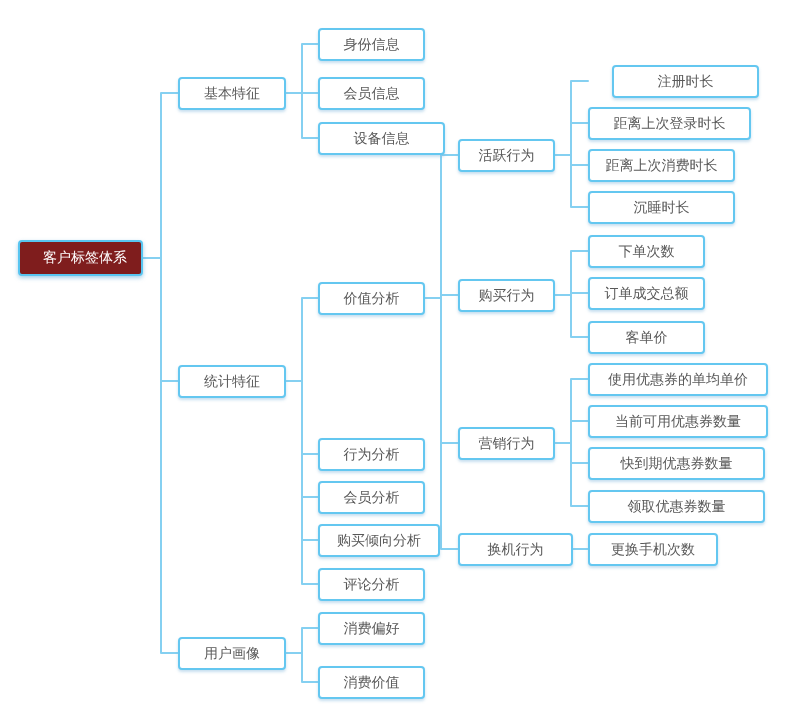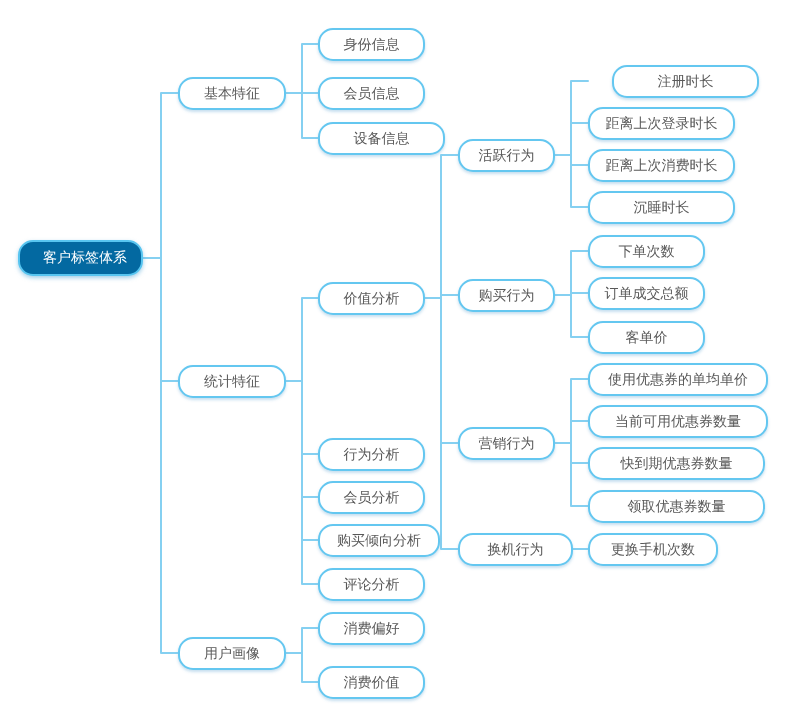--- a/index.html
+++ b/index.html
@@ -15,33 +15,33 @@
     position:absolute;
     left:0;top:0;
     z-index:0;
   }
   .node{
     position:absolute;
     box-sizing:border-box;
     height:33px;
     background:#ffffff;
     border:2px solid #64c7f0;
-    border-radius:15px;
+    border-radius:4px;
     display:flex;
     align-items:center;
     justify-content:center;
     font-size:14px;
     color:#595959;
     white-space:nowrap;
     box-shadow:0 2px 3px rgba(130,185,220,0.45);
     z-index:1;
   }
   .node.root{
     height:36px;
-    background:#0369a1;
+    background:#7f1d1d;
     border-color:#58c5f0;
     color:#ffffff;
     box-shadow:0 2px 4px rgba(90,170,215,0.55);
     padding-left:9px;
   }
 </style>
 </head>
 <body>
 
 <div class="canvas">
@@ -78,21 +78,21 @@
 
   <div class="node" style="left:318px;top:612px;width:107px">消费偏好</div>
   <div class="node" style="left:318px;top:666px;width:107px">消费价值</div>
 
   <div class="node" style="left:458px;top:139px;width:97px">活跃行为</div>
   <div class="node" style="left:458px;top:279px;width:97px">购买行为</div>
   <div class="node" style="left:458px;top:427px;width:97px">营销行为</div>
   <div class="node" style="left:458px;top:533px;width:115px">换机行为</div>
 
   <div class="node" style="left:612px;top:65px;width:147px">注册时长</div>
-  <div class="node" style="left:588px;top:107px;width:147px">距离上次登录时长</div>
+  <div class="node" style="left:588px;top:107px;width:163px">距离上次登录时长</div>
   <div class="node" style="left:588px;top:149px;width:147px">距离上次消费时长</div>
   <div class="node" style="left:588px;top:191px;width:147px">沉睡时长</div>
 
   <div class="node" style="left:588px;top:235px;width:117px">下单次数</div>
   <div class="node" style="left:588px;top:277px;width:117px">订单成交总额</div>
   <div class="node" style="left:588px;top:321px;width:117px">客单价</div>
 
   <div class="node" style="left:588px;top:363px;width:180px">使用优惠券的单均单价</div>
   <div class="node" style="left:588px;top:405px;width:180px">当前可用优惠券数量</div>
   <div class="node" style="left:588px;top:447px;width:177px">快到期优惠券数量</div>

